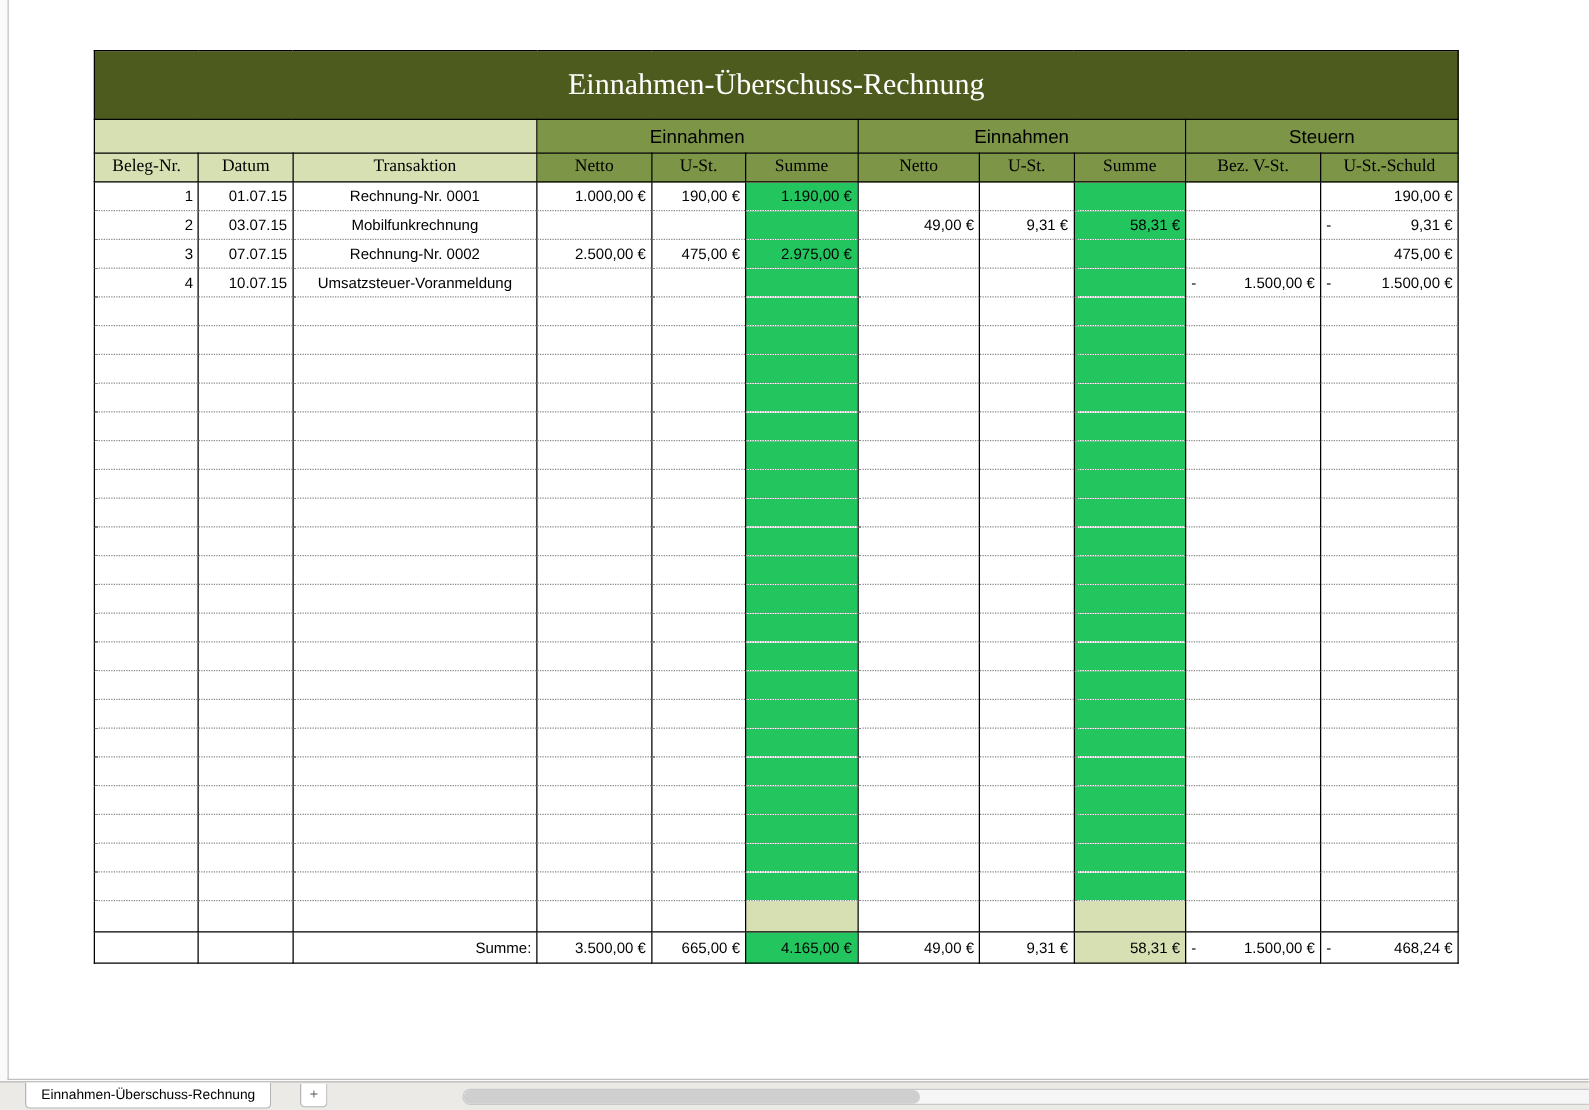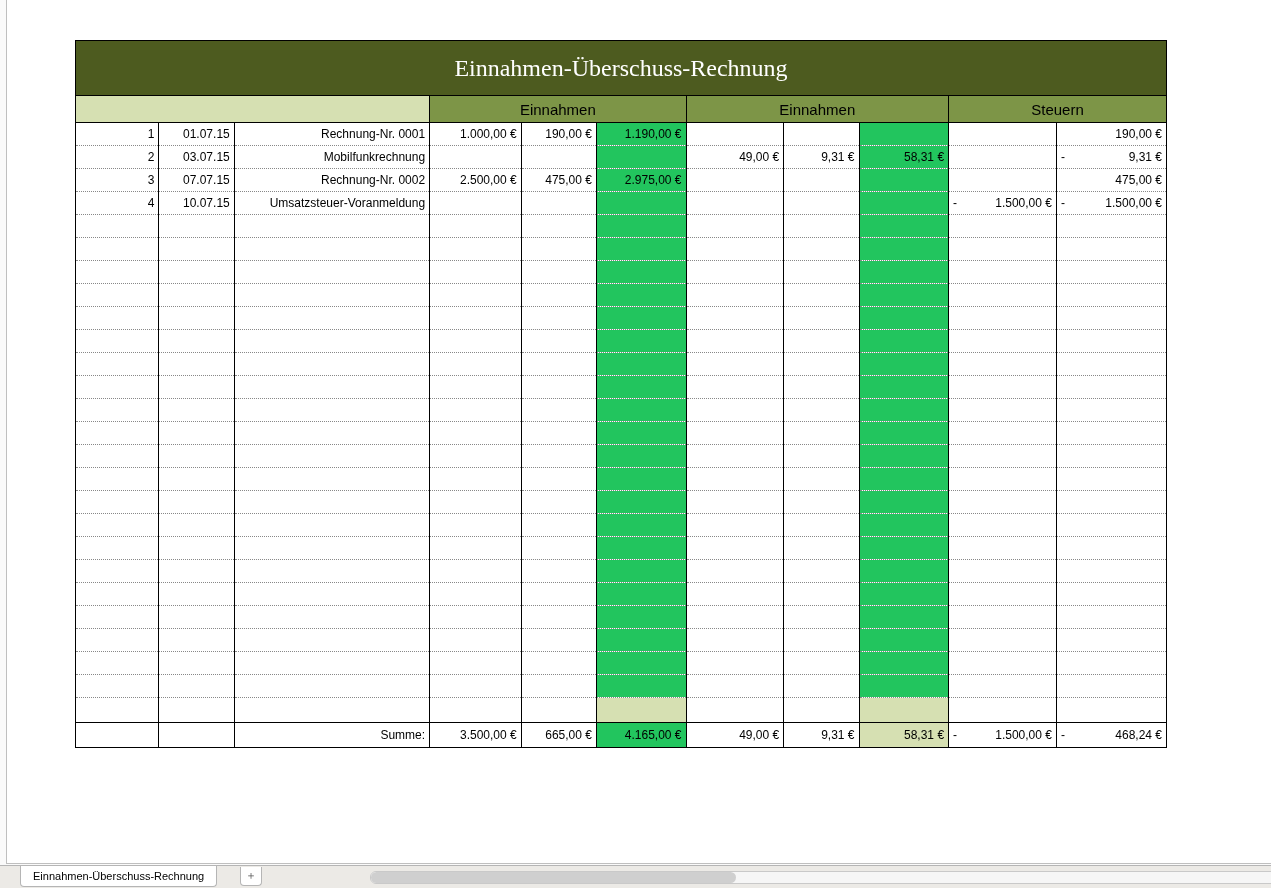--- a/index.html
+++ b/index.html
@@ -14,21 +14,21 @@
   .grp td{font-family:Liberation Sans, sans-serif;font-size:15px;text-align:center;height:26px;}
   .grp .lite{background:#d6e0b2;border:1px solid #000;}
   .grp .mid {background:#7d9547;border:1px solid #000;}
   .hdr td{font-family:Georgia,"Times New Roman",serif;font-size:14px;text-align:center;height:22px;border:1px solid #000;}
   .hdr .lite{background:#d6e0b2;}
   .hdr .mid {background:#7d9547;}
 
   .body td{height:22px;font-size:12px;border-left:1px solid #000;border-right:1px solid #000;border-bottom:1px dotted #888;padding:0 4px;white-space:nowrap;overflow:hidden;}
   .body td.sumcol{background:#22c55e;}
   .body td.num{text-align:right;}
-  .body td.txt{text-align:right;}
+  .body td.txt{text-align:center;}
   .spacer td{height:24px;border-left:1px solid #000;border-right:1px solid #000;border-bottom:1px solid #000;}
   .spacer td.sumcol{background:#d6e0b2;border-bottom:1px solid #000;}
   .tot td{height:24px;font-size:12px;border:1px solid #000;padding:0 4px;}
   .tot td.num{text-align:right;}
   .neg{display:flex;justify-content:space-between;}
 
   
   .tabbar{position:absolute;left:0;right:0;bottom:0;height:22px;background:#eceae6;border-top:1px solid #b5b5b5;}
   .tabbar .scroll{position:absolute;left:370px;right:10px;top:5px;height:11px;background:#f6f6f6;border:1px solid #c9c9c9;border-radius:6px;}
   .tabbar .thumb{position:absolute;left:0;top:0;height:100%;width:40%;background:#cfcfcf;border-radius:6px;}
@@ -62,20 +62,33 @@
         <td colspan="11">Einnahmen-Überschuss-Rechnung</td>
       </tr>
 
       <tr class="grp">
         <td class="lite" colspan="3"></td>
         <td class="mid" colspan="3">Einnahmen</td>
         <td class="mid" colspan="3">Einnahmen</td>
         <td class="mid" colspan="2">Steuern</td>
       </tr>
 
+      <tr class="hdr">
+        <td class="lite">Beleg-Nr.</td>
+        <td class="lite">Datum</td>
+        <td class="lite">Transaktion</td>
+        <td class="mid">Netto</td>
+        <td class="mid">U-St.</td>
+        <td class="mid">Summe</td>
+        <td class="mid">Netto</td>
+        <td class="mid">U-St.</td>
+        <td class="mid">Summe</td>
+        <td class="mid">Bez. V-St.</td>
+        <td class="mid">U-St.-Schuld</td>
+      </tr>
 
       </tbody>
         <tbody id="rows">
           <tr class="body">
             <td class="num">1</td>
             <td class="num">01.07.15</td>
             <td class="txt">Rechnung-Nr. 0001</td>
             <td class="num">1.000,00 €</td>
             <td class="num">190,00 €</td>
             <td class="num sumcol">1.190,00 €</td>

